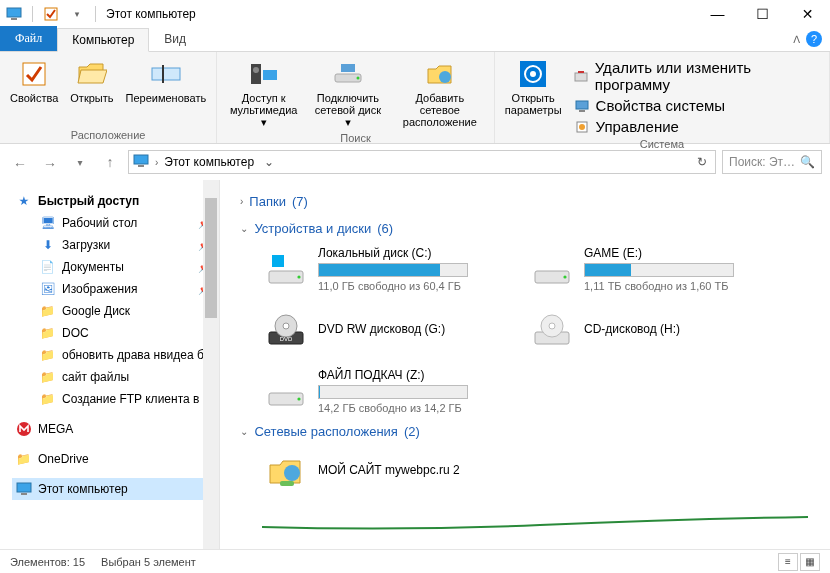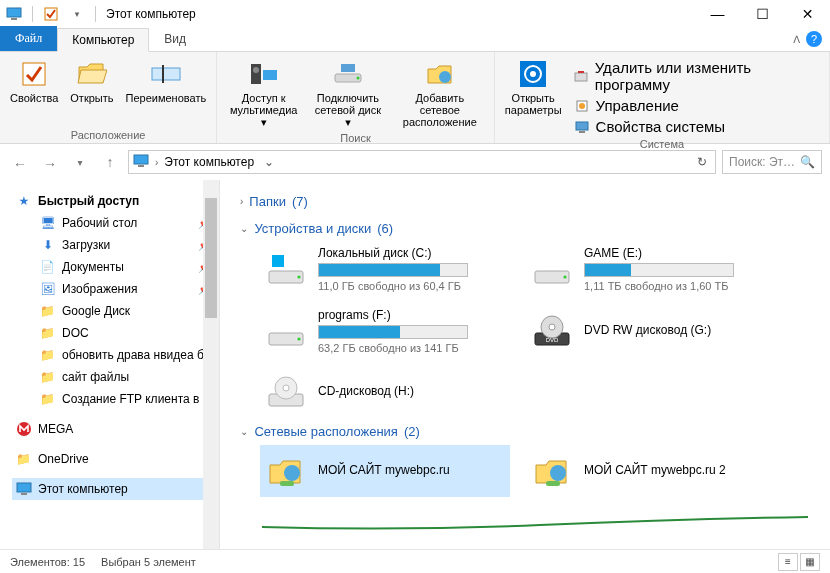--- a/index.html
+++ b/index.html
@@ -207,34 +207,34 @@
               <svg width="14" height="14" viewBox="0 0 14 14">
                 <rect x="1" y="4" width="12" height="8" fill="#ddd" stroke="#999"></rect>
                 <path d="M4 2 L10 2 L10 4 L4 4Z" fill="#c33"></path>
               </svg>
             </div>
           <span>Удалить или изменить программу</span>
         </div>
         <div class="ritem">
           <div class="smicon">
               <svg width="14" height="14" viewBox="0 0 14 14">
-                <rect x="2" y="2" width="10" height="10" fill="#fff" stroke="#888"></rect>
-                <circle cx="7" cy="7" r="3" fill="#f0a030"></circle>
+                <rect x="1" y="2" width="12" height="8" fill="#5aa0d8" stroke="#2a74a8"></rect>
+                <rect x="4" y="11" width="6" height="2" fill="#888"></rect>
               </svg>
             </div>
-          <span>Управление</span>
+          <span>Свойства системы</span>
         </div>
         <div class="ritem">
           <div class="smicon">
               <svg width="14" height="14" viewBox="0 0 14 14">
-                <rect x="1" y="2" width="12" height="8" fill="#5aa0d8" stroke="#2a74a8"></rect>
-                <rect x="4" y="11" width="6" height="2" fill="#888"></rect>
+                <rect x="2" y="2" width="10" height="10" fill="#fff" stroke="#888"></rect>
+                <circle cx="7" cy="7" r="3" fill="#f0a030"></circle>
               </svg>
             </div>
-          <span>Свойства системы</span>
+          <span>Управление</span>
         </div>
       </div>
     </div>
     <div class="glabel">Система</div>
   </div>
 </div>
 
 <div class="addrrow">
   <div class="navbtn">←</div>
   <div class="navbtn">→</div>
@@ -380,35 +380,20 @@
          <div class="dname">GAME (E:)</div>
          <div class="dbar">
               <div class="fill" style="width:31%"></div>
             </div>
          <div class="dfree">1,11 ТБ свободно из 1,60 ТБ</div>
        </div>
      </div>
         <div class="drive">
        <div class="dicon">
             <svg width="40" height="36" viewBox="0 0 40 36">
-              <rect x="3" y="20" width="34" height="12" rx="2" fill="#e4e4e4" stroke="#aaa"></rect>
-              <circle cx="33" cy="26" r="1.6" fill="#3c3"></circle>
-            </svg>
-          </div>
-       <div class="dinfo">
-         <div class="dname">programs (F:)</div>
-         <div class="dbar">
-              <div class="fill" style="width:55%"></div>
-            </div>
-         <div class="dfree">63,2 ГБ свободно из 141 ГБ</div>
-       </div>
-     </div>
-        <div class="drive">
-       <div class="dicon">
-            <svg width="40" height="36" viewBox="0 0 40 36">
               <rect x="3" y="20" width="34" height="12" rx="2" fill="#444" stroke="#222"></rect>
               <circle cx="20" cy="14" r="11" fill="#ddd" stroke="#999"></circle>
               <circle cx="20" cy="14" r="3" fill="#fff" stroke="#999"></circle>
               <text x="20" y="29" font-size="6" text-anchor="middle" fill="#fff">DVD</text>
             </svg>
           </div>
        <div class="dinfo">
          <div class="dname">DVD RW дисковод (G:)</div>
 
          <div class="dfree"></div>
@@ -421,41 +406,44 @@
               <circle cx="20" cy="14" r="11" fill="#eee" stroke="#bbb"></circle>
               <circle cx="20" cy="14" r="3" fill="#fff" stroke="#bbb"></circle>
             </svg>
           </div>
        <div class="dinfo">
          <div class="dname">CD-дисковод (H:)</div>
 
          <div class="dfree"></div>
        </div>
      </div>
+        <div class="drive">
+       <div class="dicon">
+            <svg width="40" height="36" viewBox="0 0 40 36">
+              <rect x="3" y="20" width="34" height="12" rx="2" fill="#e4e4e4" stroke="#aaa"></rect>
+              <circle cx="33" cy="26" r="1.6" fill="#3c3"></circle>
+            </svg>
+          </div>
+       <div class="dinfo">
+         <div class="dname">ФАЙЛ ПОДКАЧ (Z:)</div>
+         <div class="dbar">
+              <div class="fill" style="width:1%"></div>
+            </div>
+         <div class="dfree">14,2 ГБ свободно из 14,2 ГБ</div>
+       </div>
+     </div>
       </div>
 
     <div class="section-head">
       <span class="chev2">⌄</span>
       <span>Сетевые расположения</span>
       <span>(<span>2</span>)</span>
     </div>
 
     <div class="drivegrid" id="netlocs">
-        <div class="drive selected">
-       <div class="dicon">
-            <svg width="40" height="36" viewBox="0 0 40 36">
-              <path d="M4 12 L14 12 L17 8 L34 8 L34 30 L4 30 Z" fill="#ffd869" stroke="#c99a2e"></path>
-              <circle cx="26" cy="20" r="8" fill="#4ea8de"></circle>
-              <rect x="14" y="28" width="14" height="5" rx="2" fill="#6bbf59"></rect>
-            </svg>
-          </div>
-       <div class="dinfo">
-            <div class="dname">МОЙ САЙТ mywebpc.ru</div>
-          </div>
-     </div>
         <div class="drive ">
        <div class="dicon">
             <svg width="40" height="36" viewBox="0 0 40 36">
               <path d="M4 12 L14 12 L17 8 L34 8 L34 30 L4 30 Z" fill="#ffd869" stroke="#c99a2e"></path>
               <circle cx="26" cy="20" r="8" fill="#4ea8de"></circle>
               <rect x="14" y="28" width="14" height="5" rx="2" fill="#6bbf59"></rect>
             </svg>
           </div>
        <div class="dinfo">
             <div class="dname">МОЙ САЙТ mywebpc.ru 2</div>

